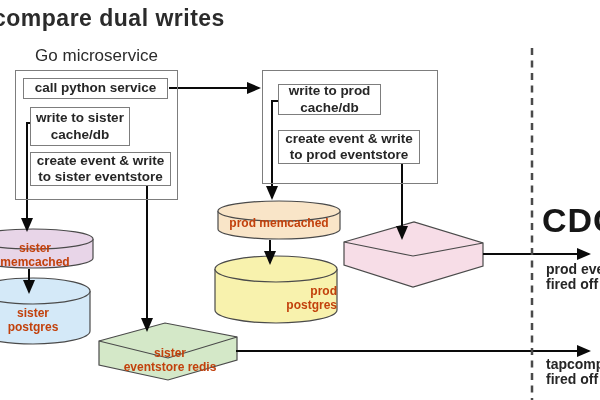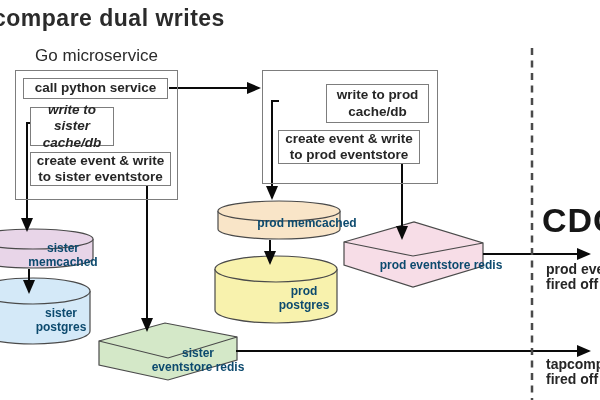--- a/index.html
+++ b/index.html
@@ -8,22 +8,22 @@
     font-family:"Liberation Sans",sans-serif;color:#222;
   }
   .title{position:absolute;left:-7px;top:5px;font-size:23px;font-weight:700;color:#2b2b2b;letter-spacing:.5px;white-space:nowrap;}
   .grouplabel{position:absolute;text-align:center;font-size:17px;font-weight:400;color:#2b2b2b;white-space:nowrap;}
   .box{position:absolute;background:transparent;border:1.5px solid #7d7d7d;box-sizing:border-box;}
   .step{
     display:flex;align-items:center;justify-content:center;text-align:center;
     font-size:13.5px;font-weight:600;color:#262626;line-height:1.2;white-space:pre-line;background:#fff;
   }
   .dslabel{
-    position:absolute;text-align:center;font-size:12px;font-weight:600;color:#0c4a6e;
-    line-height:1.18;white-space:pre-line;margin-left:28px;
+    position:absolute;text-align:center;font-size:12px;font-weight:600;color:#c2410c;
+    line-height:1.18;white-space:pre-line;
   }
   .cdc{position:absolute;left:542px;top:201px;font-size:34px;font-weight:700;color:#161616;letter-spacing:1px;white-space:nowrap;}
   .note{position:absolute;left:546px;font-size:14px;font-weight:600;color:#262626;line-height:1.1;white-space:pre;}
   svg{position:absolute;left:0;top:0;}
 </style>
 </head>
 <body>
 
 <div class="canvas">
 
@@ -72,39 +72,38 @@
       <line x1="236" y1="351" x2="589" y2="351" marker-end="url(#arrow)"></line>
     </g>
     <line x1="532" y1="48" x2="532" y2="400" stroke-width="2.5" stroke-dasharray="7,5.5" stroke="#4a4a4a"></line>
   </svg>
 
   <div class="title">compare dual writes</div>
 
   <div class="grouplabel" style="left:15px;top:46px;width:163px;">Go microservice</div>
   <div class="box" style="left:15px;top:70px;width:163px;height:130px;"></div>
   <div class="box step" style="left:23px;top:78px;width:145px;height:21px;text-align:right;">call python service</div>
-  <div class="box step" style="left:30px;top:107px;width:84px;height:39px;font-style:italic;">write to sister
+  <div class="box step" style="left:30px;top:107px;width:100px;height:39px;">write to sister
 cache/db</div>
   <div class="box step" style="left:30px;top:152px;width:141px;height:34px;">create event &amp; write
 to sister eventstore</div>
 
   <div class="box" style="left:262px;top:70px;width:176px;height:114px;"></div>
-  <div class="box step" style="left:278px;top:84px;width:103px;height:39px;margin-left:48px;">write to prod
+  <div class="box step" style="left:278px;top:84px;width:103px;height:31px;">write to prod
 cache/db</div>
   <div class="box step" style="left:278px;top:130px;width:142px;height:34px;">create event &amp; write
 to prod eventstore</div>
 
   <div class="dslabel" style="left:-27px;top:241px;width:124px;">sister
 memcached</div>
   <div class="dslabel" style="left:-27px;top:306px;width:120px;">sister
 postgres</div>
   <div class="dslabel" style="left:218px;top:216px;width:122px;">prod memcached</div>
-  <div class="dslabel" style="left:215px;top:284px;width:122px;">prod
+  <div class="dslabel" style="left:215px;top:284px;width:122px;text-align:right;">prod
 postgres</div>
-  <div class="dslabel" style="left:343px;top:258px;width:140px;">prod eventstore redis</div>
   <div class="dslabel" style="left:100px;top:346px;width:140px;">sister
 eventstore redis</div>
 
   <div class="cdc">CDC</div>
   <div class="note" style="top:262px;">prod events
 fired off</div>
   <div class="note" style="top:357px;">tapcompare
 fired off</div>
 
 </div>

